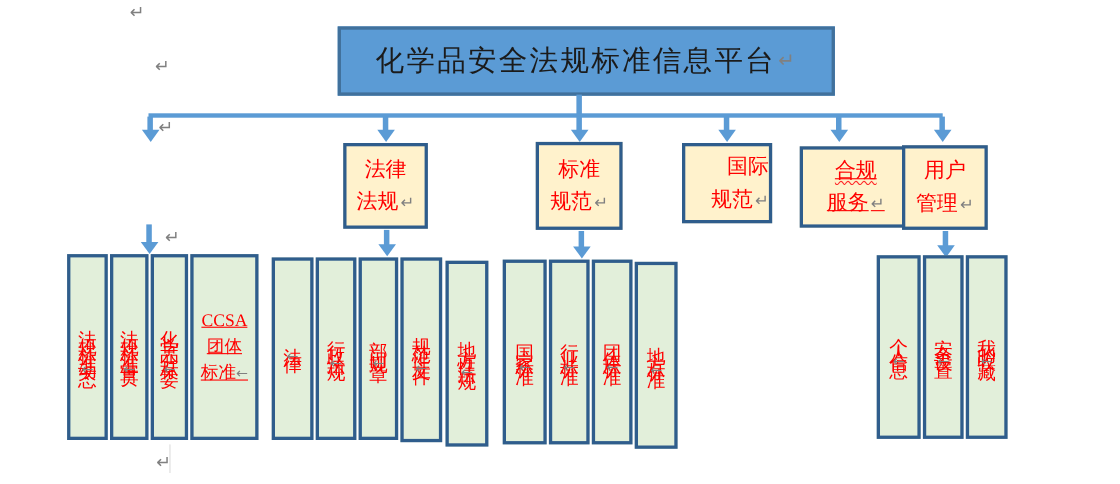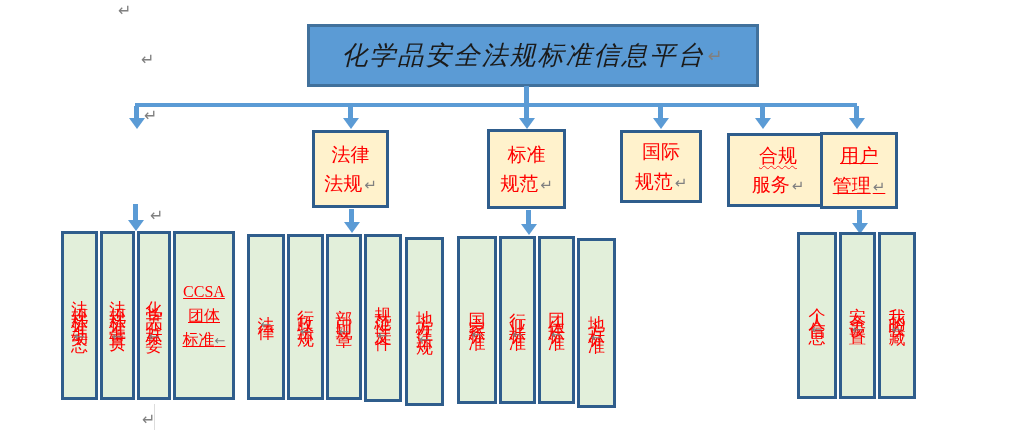--- a/index.html
+++ b/index.html
@@ -14,21 +14,21 @@
     position:absolute;width:0;height:0;
     border-left:8px solid transparent;border-right:8px solid transparent;
     border-top:11px solid #5B9BD5;
   }
   
   .root-box{
     position:absolute;left:307px;top:24px;width:452px;height:63px;
     box-sizing:border-box;background:#5B9BD5;border:3px solid #41719C;
     display:flex;align-items:center;justify-content:center;
     font-family:"Liberation Serif","DejaVu Serif",serif;
-    font-size:26px;color:#1b1b1b;letter-spacing:2px;white-space:nowrap;font-style:italic;
+    font-size:26px;color:#1b1b1b;letter-spacing:2px;white-space:nowrap;
   }
   
   .branch{
     position:absolute;box-sizing:border-box;background:#FFF2CC;border:3px solid #2F5D8C;
     display:flex;flex-direction:column;align-items:center;justify-content:center;
     font-family:"Liberation Serif","DejaVu Serif",serif;
     font-size:19px;line-height:1.55;color:#FF0000;text-align:center;white-space:nowrap;
   }
   .squiggle{text-decoration:underline wavy #FF2A2A 1px;text-underline-offset:3px;}
   
@@ -96,31 +96,31 @@
   <div class="branch" style="left:312px;top:130px;width:77px;height:78px;">
     <div>法律</div>
     <div><span>法规</span><span class="inline-pmark">↵</span></div>
   </div>
 
   <div class="branch" style="left:487px;top:129px;width:79px;height:80px;">
     <div>标准</div>
     <div><span>规范</span><span class="inline-pmark">↵</span></div>
   </div>
 
-  <div class="branch" style="left:620px;top:130px;width:82px;height:73px;">
+  <div class="branch" style="left:620px;top:130px;width:82px;height:73px;align-items:flex-end;">
     <div>国际</div>
     <div><span>规范</span><span class="inline-pmark">↵</span></div>
   </div>
 
-  <div class="branch" style="left:727px;top:133px;width:102px;height:74px;">
+  <div class="branch" style="left:727px;top:133px;width:102px;height:74px;text-decoration:underline;">
     <div><span class="squiggle">合规</span></div>
     <div><span>服务</span><span class="inline-pmark">↵</span></div>
   </div>
 
-  <div class="branch" style="left:820px;top:132px;width:78px;height:77px;text-decoration:underline;">
+  <div class="branch" style="left:820px;top:132px;width:78px;height:77px;">
     <div>用户</div>
     <div><span>管理</span><span class="inline-pmark">↵</span></div>
   </div>
 
   <div class="vline" style="left:133px;top:204px;width:5px;height:17px;"></div>
   <div class="arrowhead" style="left:128px;top:220px;"></div>
 
   <div class="vline" style="left:349px;top:209px;width:5px;height:14px;"></div>
   <div class="arrowhead" style="left:344px;top:222px;"></div>
 

